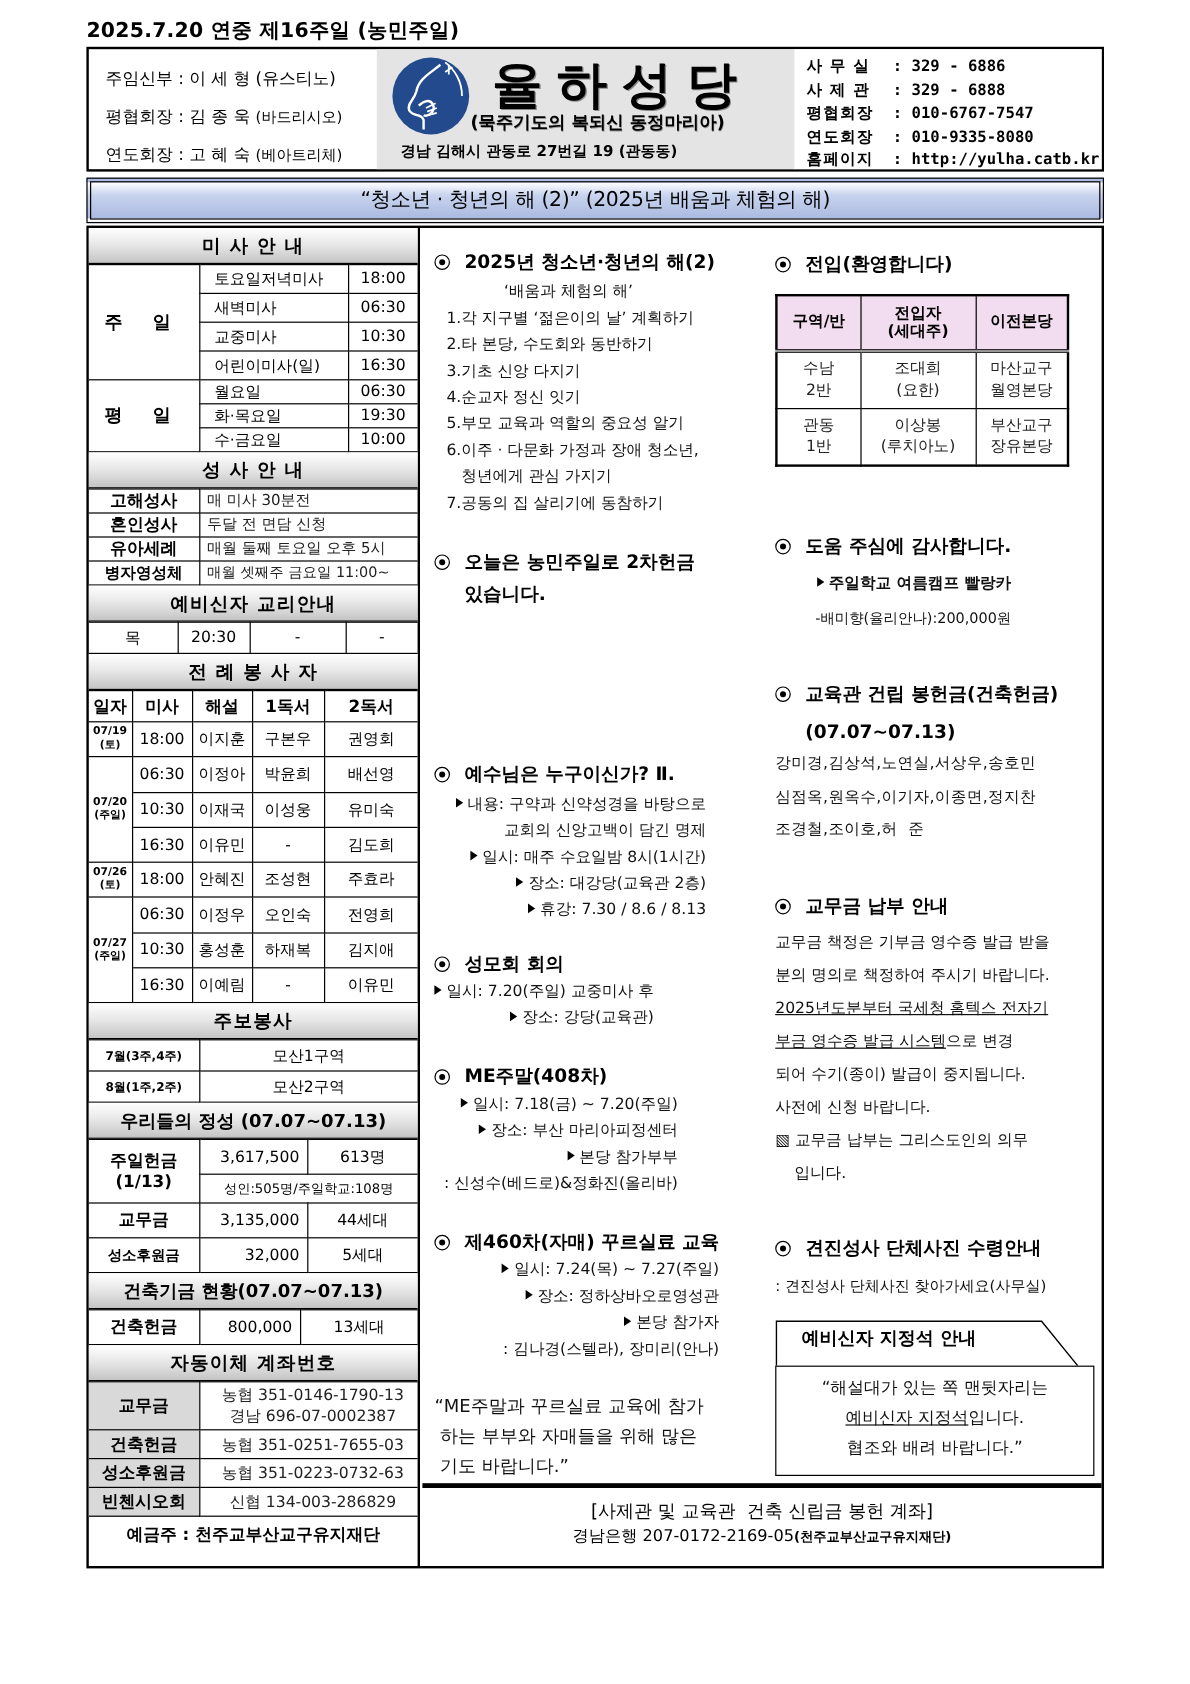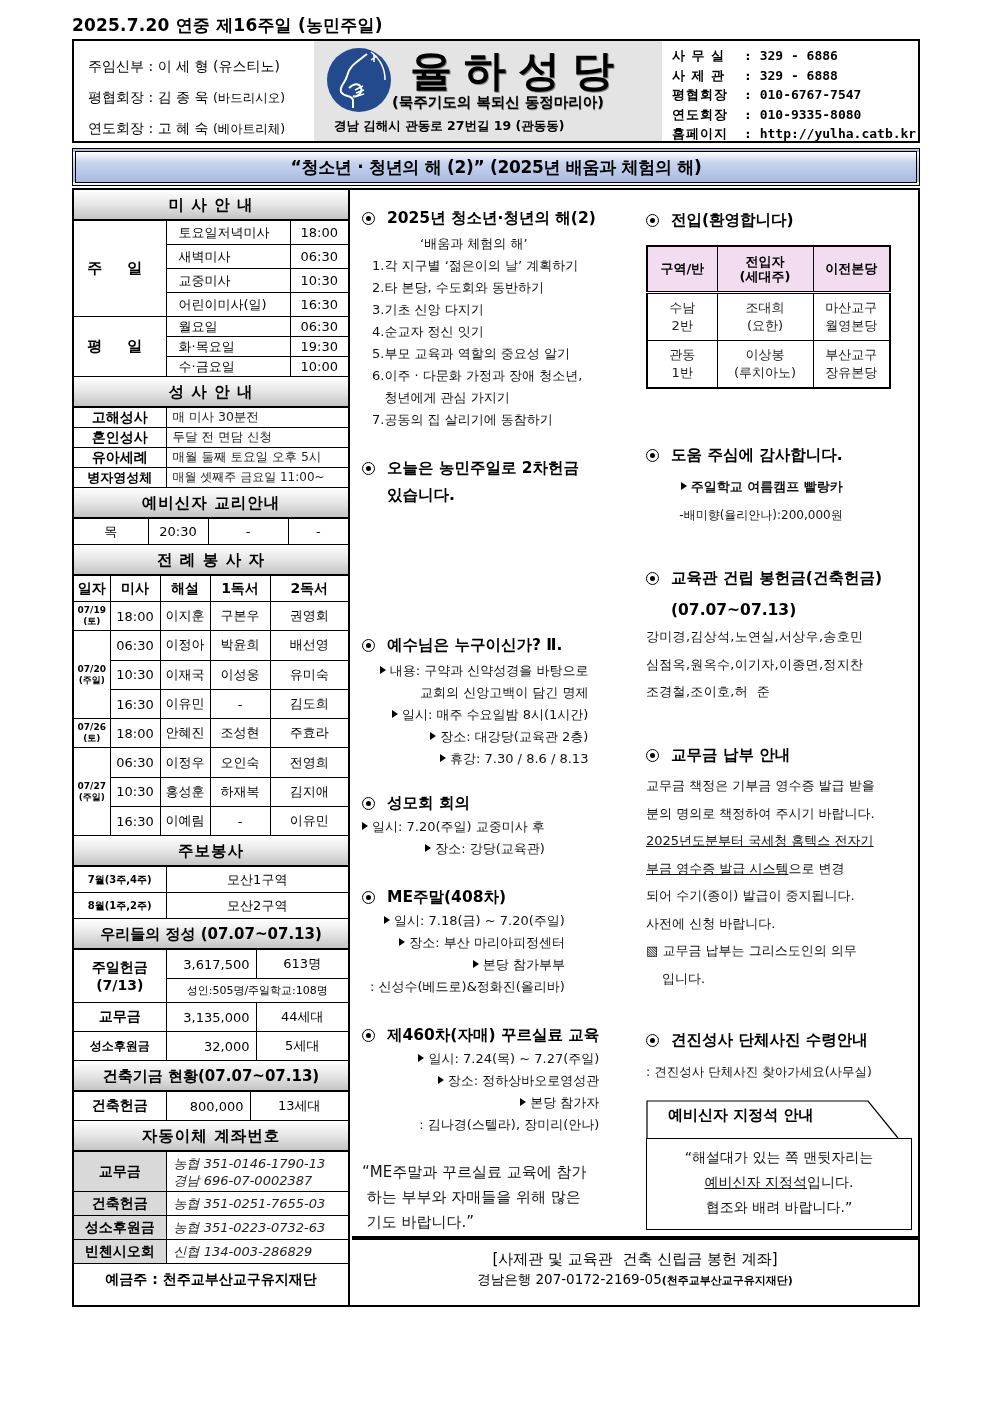--- a/index.html
+++ b/index.html
@@ -17,21 +17,21 @@
   .logo { position: absolute; left: 13px; top: 7px; width: 64px; height: 64px; border-radius: 50%; background: #234a8c; }
   .logo svg { position: absolute; left: 0; top: 0; }
   .church-name { position: absolute; left: 96px; top: 2px; font-size: 42px; font-weight: bold; letter-spacing: 12px; text-shadow: 1px 1px 0 #888; }
   .church-sub { position: absolute; left: 78px; top: 52px; font-size: 14.5px; font-weight: bold; white-space: nowrap; text-shadow: 0.5px 0.5px 0 #999; }
   .church-addr { position: absolute; left: 20px; top: 77px; font-size: 12.5px; font-weight: bold; white-space: nowrap; }
   .mh-right { flex: 1; background: #ffffff; padding: 5px 0 0 10px; border-left: 1px solid #e0e0e0; }
   .mh-right .row { font-size: 13px; font-weight: bold; height: 19.5px; line-height: 19.5px; white-space: nowrap; font-family: "DejaVu Sans Mono", "Liberation Mono", monospace; }
   .mh-right .lbl { display: inline-block; width: 72px; letter-spacing: 1px; font-family: "DejaVu Sans", sans-serif; }
 
   
-  .banner { position: absolute; left: 72px; top: 148px; width: 848px; height: 38px; border: 3px double #000; border-width: 4px; background: linear-gradient(#ffffff 0%, #c8d4ee 35%, #aab9e0 100%); text-align: center; line-height: 30px; font-size: 17px; font-weight: bold; letter-spacing: -0.3px; }
+  .banner { position: absolute; left: 72px; top: 148px; width: 848px; height: 38px; border: 3px double #000; border-width: 4px; background: linear-gradient(#ffffff 0%, #c8d4ee 35%, #aab9e0 100%); text-align: center; line-height: 30px; font-size: 17px; font-weight: normal; letter-spacing: -0.3px; }
 
   
   .main { position: absolute; left: 72px; top: 188px; width: 848px; height: 1119px; border: 2px solid #000; }
   .leftcol { position: absolute; left: 0; top: 0; width: 276px; height: 1115px; border-right: 2px solid #000; }
   .rightarea { position: absolute; left: 278px; top: 0; width: 566px; height: 1115px; }
 
   .sec-head { height: 30px; line-height: 30px; text-align: center; font-size: 15.5px; font-weight: bold; background: linear-gradient(#ffffff 0%, #e6e6e6 50%, #c4c4c4 100%); border-bottom: 1px solid #000; letter-spacing: 1px; }
   table { border-collapse: collapse; width: 100%; }
   td { border: 1px solid #000; font-size: 13px; text-align: center; padding: 0; }
   .lt td:first-child { border-left: none; }
@@ -53,21 +53,21 @@
 
   .bul td { height: 26px; }
   .bul td.m { font-size: 10px; font-weight: bold; width: 92px; }
 
   .off td { height: 29px; font-size: 13px; }
   .off td.k { font-weight: bold; font-size: 14px; width: 92px; }
   .off td.num { text-align: right; padding-right: 6px; }
 
   .acct td { font-size: 13px; height: 24px; }
   .acct td.k { background: #d9d9d9; font-weight: bold; font-size: 14px; width: 92px; }
-  .acct td.v { text-align: left; padding-left: 7px; color: #222; font-style: italic; }
+  .acct td.v { text-align: center; padding-left: 7px; color: #222; }
   .holder { height: 31px; line-height: 31px; text-align: center; font-weight: bold; font-size: 14px; }
 
   
   .blk { position: absolute; }
   .h2 { font-size: 15.5px; font-weight: bold; white-space: nowrap; display: flex; align-items: center; }
   .radio { display: inline-block; width: 13px; height: 13px; border: 1.5px solid #000; border-radius: 50%; position: relative; margin-right: 12px; flex: none; }
   .radio::after { content: ""; position: absolute; left: 2.5px; top: 2.5px; width: 5px; height: 5px; border-radius: 50%; background: #000; }
   .line { font-size: 13px; height: 22px; line-height: 22px; white-space: nowrap; color: #111; }
   .bl { font-size: 13px; height: 22px; line-height: 22px; white-space: nowrap; color: #111; text-align: right; }
   .tri { display: inline-block; width: 0; height: 0; border-top: 4px solid transparent; border-bottom: 4px solid transparent; border-left: 6px solid #000; margin-right: 4px; vertical-align: 1px; }
@@ -267,21 +267,21 @@
             <td class="m">8월(1주,2주)</td>
             <td>모산2구역</td>
           </tr>
     </tbody>
       </table>
 
     <div class="sec-head" style="font-size:15px;letter-spacing:0">우리들의 정성 (07.07~07.13)</div>
     <table class="lt off">
       <tbody>
           <tr>
-        <td class="k" rowspan="2"><span>주일헌금</span><br><span>(7/13)</span></td>
+        <td class="k" rowspan="2"><span>주일헌금</span><br><span>(1/13)</span></td>
         <td class="num" style="width:90px">3,617,500</td>
         <td>613명</td>
       </tr>
       <tr>
             <td colspan="2" style="font-size:11px;height:24px">성인:505명/주일학교:108명</td>
           </tr>
       <tr>
             <td class="k">교무금</td>
             <td class="num">3,135,000</td>
             <td>44세대</td>

